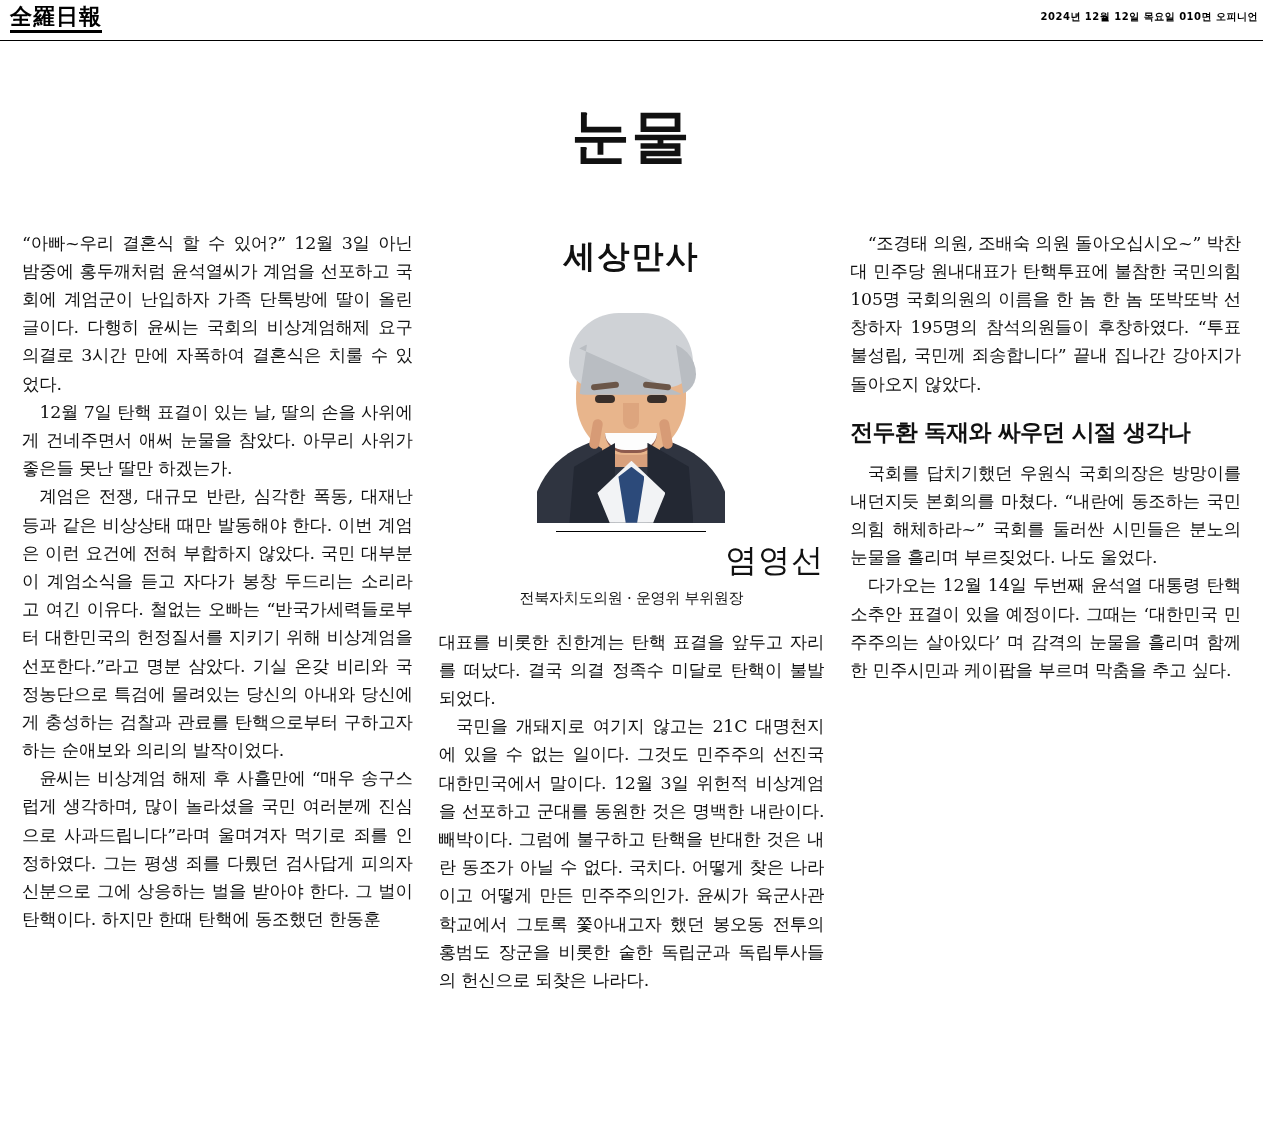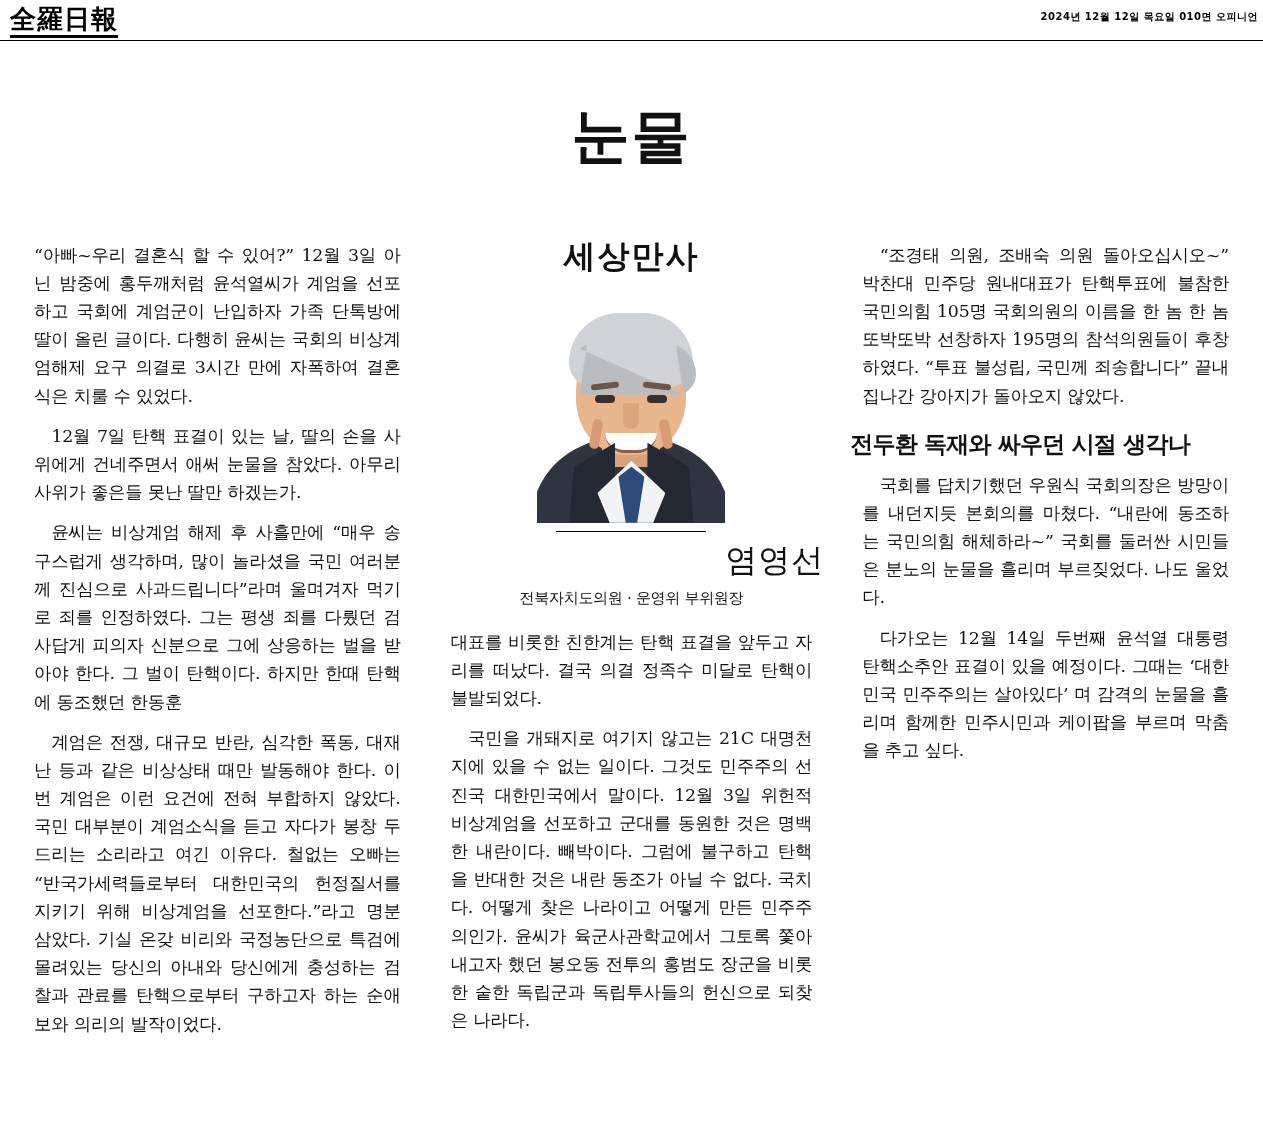--- a/index.html
+++ b/index.html
@@ -22,21 +22,21 @@
     position: relative;
     height: 40px;
     padding: 6px 16px 0 16px;
   }
   .masthead-logo {
     position: absolute;
     left: 10px;
     top: 2px;
     font-family: "DejaVu Serif", serif;
     font-weight: bold;
-    font-size: 26px;
+    font-size: 22px;
     letter-spacing: 1px;
     color: #000;
   }
   .masthead-logo .u {
     border-bottom: 3px solid #000;
     padding-bottom: 1px;
   }
   .masthead-date {
     position: absolute;
     right: 5px;
@@ -72,21 +72,21 @@
   }
   .col {
     width: 33.33%;
     padding: 0 13px;
     position: relative;
   }
   .col.col-left { padding-left: 8px; }
   .col.col-right { padding-right: 8px; }
 
   p {
-    margin: 12px;
+    margin: 0;
     font-size: 17.4px;
     line-height: 1.62;
     text-align: justify;
     text-justify: inter-character;
     letter-spacing: -0.2px;
   }
   p.indent { text-indent: 1em; }
 
   h2.sub {
     font-size: 23px;
@@ -255,22 +255,22 @@
 </div>
 <div class="rule"></div>
 
 <h1 class="headline">눈물</h1>
 
 <div class="columns">
 
   <div class="col col-left">
     <p>“아빠~우리 결혼식 할 수 있어?” 12월 3일 아닌 밤중에 홍두깨처럼 윤석열씨가 계엄을 선포하고 국회에 계엄군이 난입하자 가족 단톡방에 딸이 올린 글이다. 다행히 윤씨는 국회의 비상계엄해제 요구 의결로 3시간 만에 자폭하여 결혼식은 치룰 수 있었다.</p>
     <p class="indent">12월 7일 탄핵 표결이 있는 날, 딸의 손을 사위에게 건네주면서 애써 눈물을 참았다. 아무리 사위가 좋은들 못난 딸만 하겠는가.</p>
+    <p class="indent">계엄은 전쟁, 대규모 반란, 심각한 폭동, 대재난 등과 같은 비상상태 때만 발동해야 한다. 이번 계엄은 이런 요건에 전혀 부합하지 않았다. 국민 대부분이 계엄소식을 듣고 자다가 봉창 두드리는 소리라고 여긴 이유다. 철없는 오빠는 “반국가세력들로부터 대한민국의 헌정질서를 지키기 위해 비상계엄을 선포한다.”라고 명분 삼았다. 기실 온갖 비리와 국정농단으로 특검에 몰려있는 당신의 아내와 당신에게 충성하는 검찰과 관료를 탄핵으로부터 구하고자 하는 순애보와 의리의 발작이었다.</p>
     <p class="indent">윤씨는 비상계엄 해제 후 사흘만에 “매우 송구스럽게 생각하며, 많이 놀라셨을 국민 여러분께 진심으로 사과드립니다”라며 울며겨자 먹기로 죄를 인정하였다. 그는 평생 죄를 다뤘던 검사답게 피의자 신분으로 그에 상응하는 벌을 받아야 한다. 그 벌이 탄핵이다. 하지만 한때 탄핵에 동조했던 한동훈</p>
-    <p class="indent">계엄은 전쟁, 대규모 반란, 심각한 폭동, 대재난 등과 같은 비상상태 때만 발동해야 한다. 이번 계엄은 이런 요건에 전혀 부합하지 않았다. 국민 대부분이 계엄소식을 듣고 자다가 봉창 두드리는 소리라고 여긴 이유다. 철없는 오빠는 “반국가세력들로부터 대한민국의 헌정질서를 지키기 위해 비상계엄을 선포한다.”라고 명분 삼았다. 기실 온갖 비리와 국정농단으로 특검에 몰려있는 당신의 아내와 당신에게 충성하는 검찰과 관료를 탄핵으로부터 구하고자 하는 순애보와 의리의 발작이었다.</p>
   </div>
 
   <div class="col col-center">
     <div class="section-title">세상만사</div>
 
     <div class="portrait-wrap">
       <div class="portrait">
         <div class="p-bg"></div>
         <div class="p-shoulders"></div>
         <div class="p-neck"></div>

